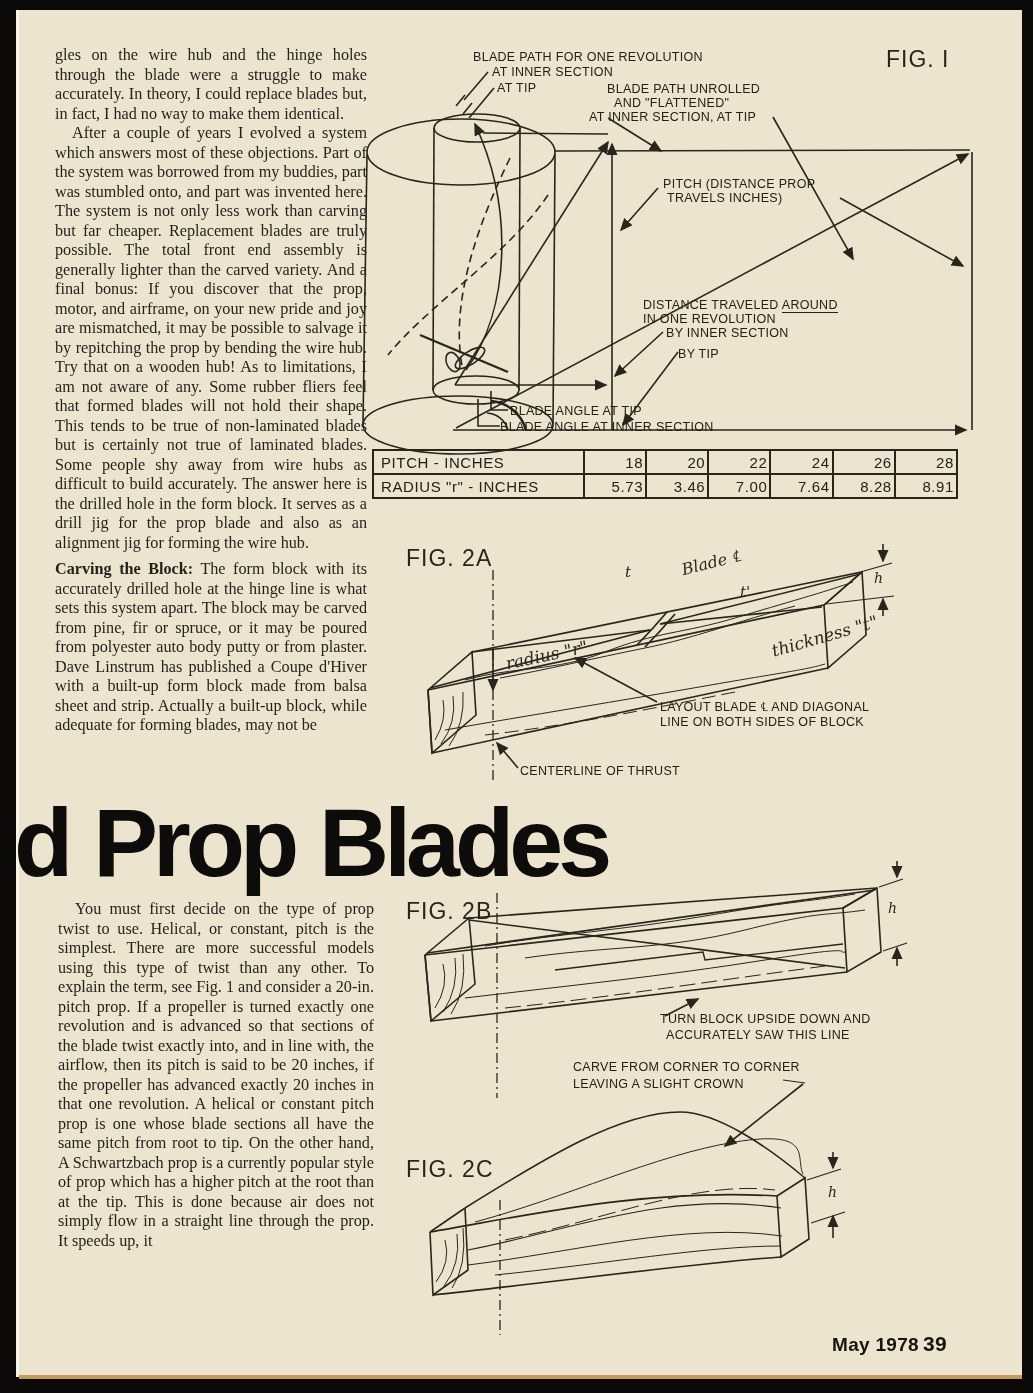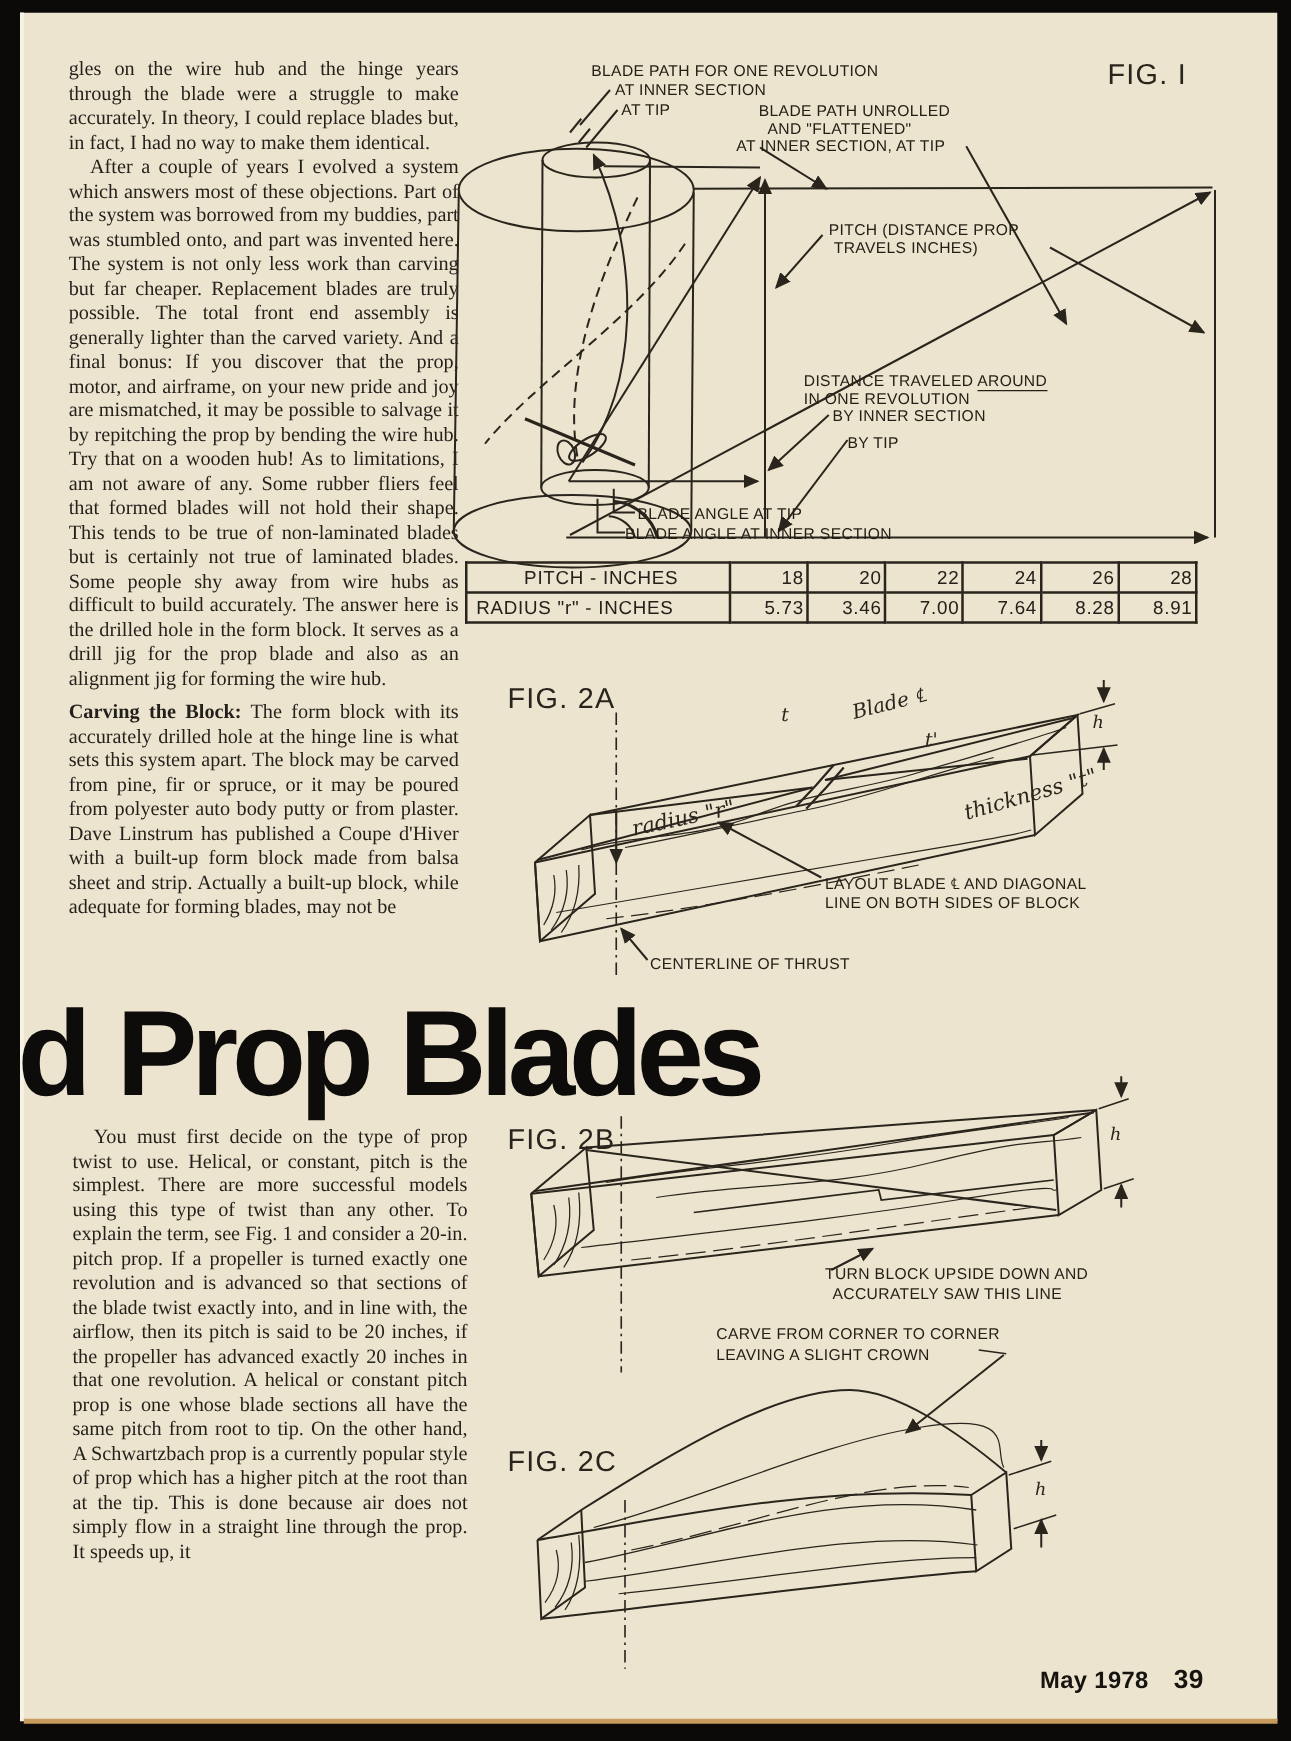--- a/index.html
+++ b/index.html
@@ -23,35 +23,35 @@
   .figlab{color:#252017;font-size:12.5px;letter-spacing:0.3px;white-space:nowrap;font-family:"Liberation Sans",sans-serif;}
   .fignum{color:#2a251c;font-size:23px;letter-spacing:1px;white-space:nowrap;font-family:"Liberation Sans",sans-serif;}
   .script{font-family:"DejaVu Serif","Liberation Serif",serif;font-style:italic;font-size:16px;color:#2a251c;white-space:nowrap;}
   .uline{border-bottom:1.5px solid #252017;padding-bottom:0px;}
   svg{position:absolute;overflow:visible;}
   .ptable{position:absolute;border-collapse:collapse;table-layout:fixed;background:transparent;}
   .ptable td{border:2px solid #2a251c;font-family:"Liberation Sans",sans-serif;font-size:15px;
              letter-spacing:0.6px;color:#25201a;text-align:right;padding:1px 2px;height:20px;}
   .ptable td.lab{text-align:left;padding-left:7px;}
   .footer{color:#17140f;font-weight:bold;font-size:19px;letter-spacing:0.3px;white-space:nowrap;}
-  .footer .pageno{font-size:21px;margin-left:20px;}
+  .footer .pageno{font-size:21px;margin-left:4px;}
 </style>
 </head>
 <body>
 
 <div class="paper"></div>
 <div class="edge edge-top"></div>
 <div class="edge edge-left"></div>
 <div class="edge edge-right"></div>
 <div class="edge edge-bottom"></div>
 <div class="edge-white"></div>
 <div class="edge-tan"></div>
 
 <div class="abs bodycol" style="left:55px;top:46px;width:312px;">
-  <p>gles on the wire hub and the hinge years through the blade were a struggle to make accurately. In theory, I could replace blades but, in fact, I had no way to make them identical.</p>
+  <p>gles on the wire hub and the hinge holes through the blade were a struggle to make accurately. In theory, I could replace blades but, in fact, I had no way to make them identical.</p>
   <p class="ind">After a couple of years I evolved a system which answers most of these objections. Part of the system was borrowed from my buddies, part was stumbled onto, and part was invented here. The system is not only less work than carving but far cheaper. Replacement blades are truly possible. The total front end assembly is generally lighter than the carved variety. And a final bonus: If you discover that the prop, motor, and airframe, on your new pride and joy are mismatched, it may be possible to salvage it by repitching the prop by bending the wire hub. Try that on a wooden hub! As to limitations, I am not aware of any. Some rubber fliers feel that formed blades will not hold their shape. This tends to be true of non-laminated blades but is certainly not true of laminated blades. Some people shy away from wire hubs as difficult to build accurately. The answer here is the drilled hole in the form block. It serves as a drill jig for the prop blade and also as an alignment jig for forming the wire hub.</p>
   <p class="gap"><span class="lead">Carving the Block:</span><span> The form block with its accurately drilled hole at the hinge line is what sets this system apart. The block may be carved from pine, fir or spruce, or it may be poured from polyester auto body putty or from plaster. Dave Linstrum has published a Coupe d'Hiver with a built-up form block made from balsa sheet and strip. Actually a built-up block, while adequate for forming blades, may not be</span></p>
 </div>
 
 <div class="abs headline" style="left:14px;top:794px;">d Prop Blades</div>
 
 <div class="abs bodycol" style="left:58px;top:900px;width:316px;">
   <p class="ind">You must first decide on the type of prop twist to use. Helical, or constant, pitch is the simplest. There are more successful models using this type of twist than any other. To explain the term, see Fig. 1 and consider a 20-in. pitch prop. If a propeller is turned exactly one revolution and is advanced so that sections of the blade twist exactly into, and in line with, the airflow, then its pitch is said to be 20 inches, if the propeller has advanced exactly 20 inches in that one revolution. A helical or constant pitch prop is one whose blade sections all have the same pitch from root to tip. On the other hand, A Schwartzbach prop is a currently popular style of prop which has a higher pitch at the root than at the tip. This is done because air does not simply flow in a straight line through the prop. It speeds up, it</p>
 </div>
 
@@ -121,21 +121,21 @@
 <div class="abs figlab" style="left:643px;top:298px;"><span>DISTANCE TRAVELED </span><span class="uline">AROUND</span></div>
 <div class="abs figlab" style="left:643px;top:312px;">IN ONE REVOLUTION</div>
 <div class="abs figlab" style="left:666px;top:326px;">BY INNER SECTION</div>
 <div class="abs figlab" style="left:678px;top:347px;">BY TIP</div>
 <div class="abs figlab" style="left:510px;top:404px;">BLADE ANGLE AT TIP</div>
 <div class="abs figlab" style="left:500px;top:420px;">BLADE ANGLE AT INNER SECTION</div>
 
 <table class="ptable" style="left:372px;top:449px;width:586px;">
   <tbody>
       <tr>
-    <td class="lab" style="width:200px;text-align:center;">PITCH - INCHES</td>
+    <td class="lab" style="width:200px;">PITCH - INCHES</td>
     <td>18</td>
     <td>20</td>
     <td>22</td>
     <td>24</td>
     <td>26</td>
     <td>28</td>
   </tr>
   <tr>
     <td class="lab">RADIUS "r" - INCHES</td>
     <td>5.73</td>

